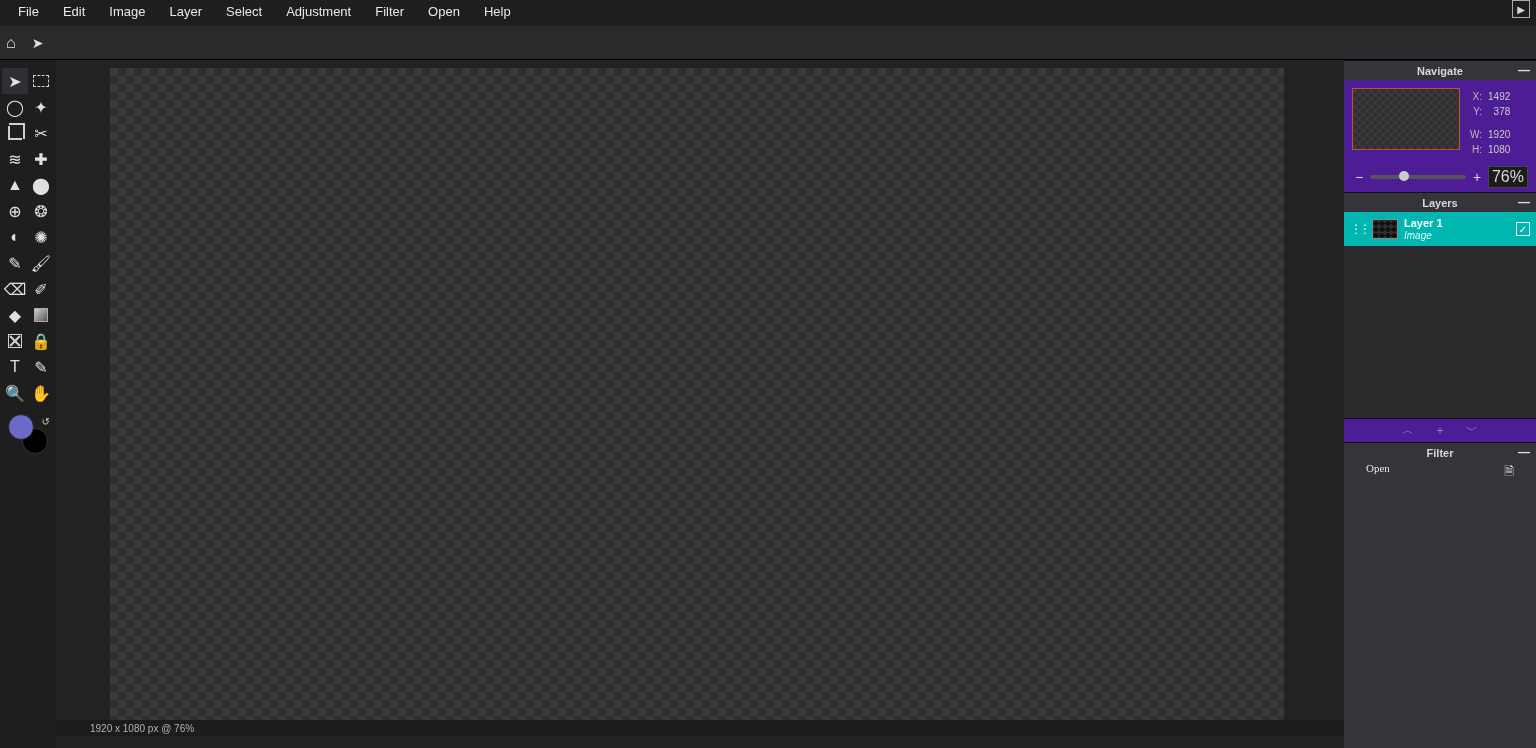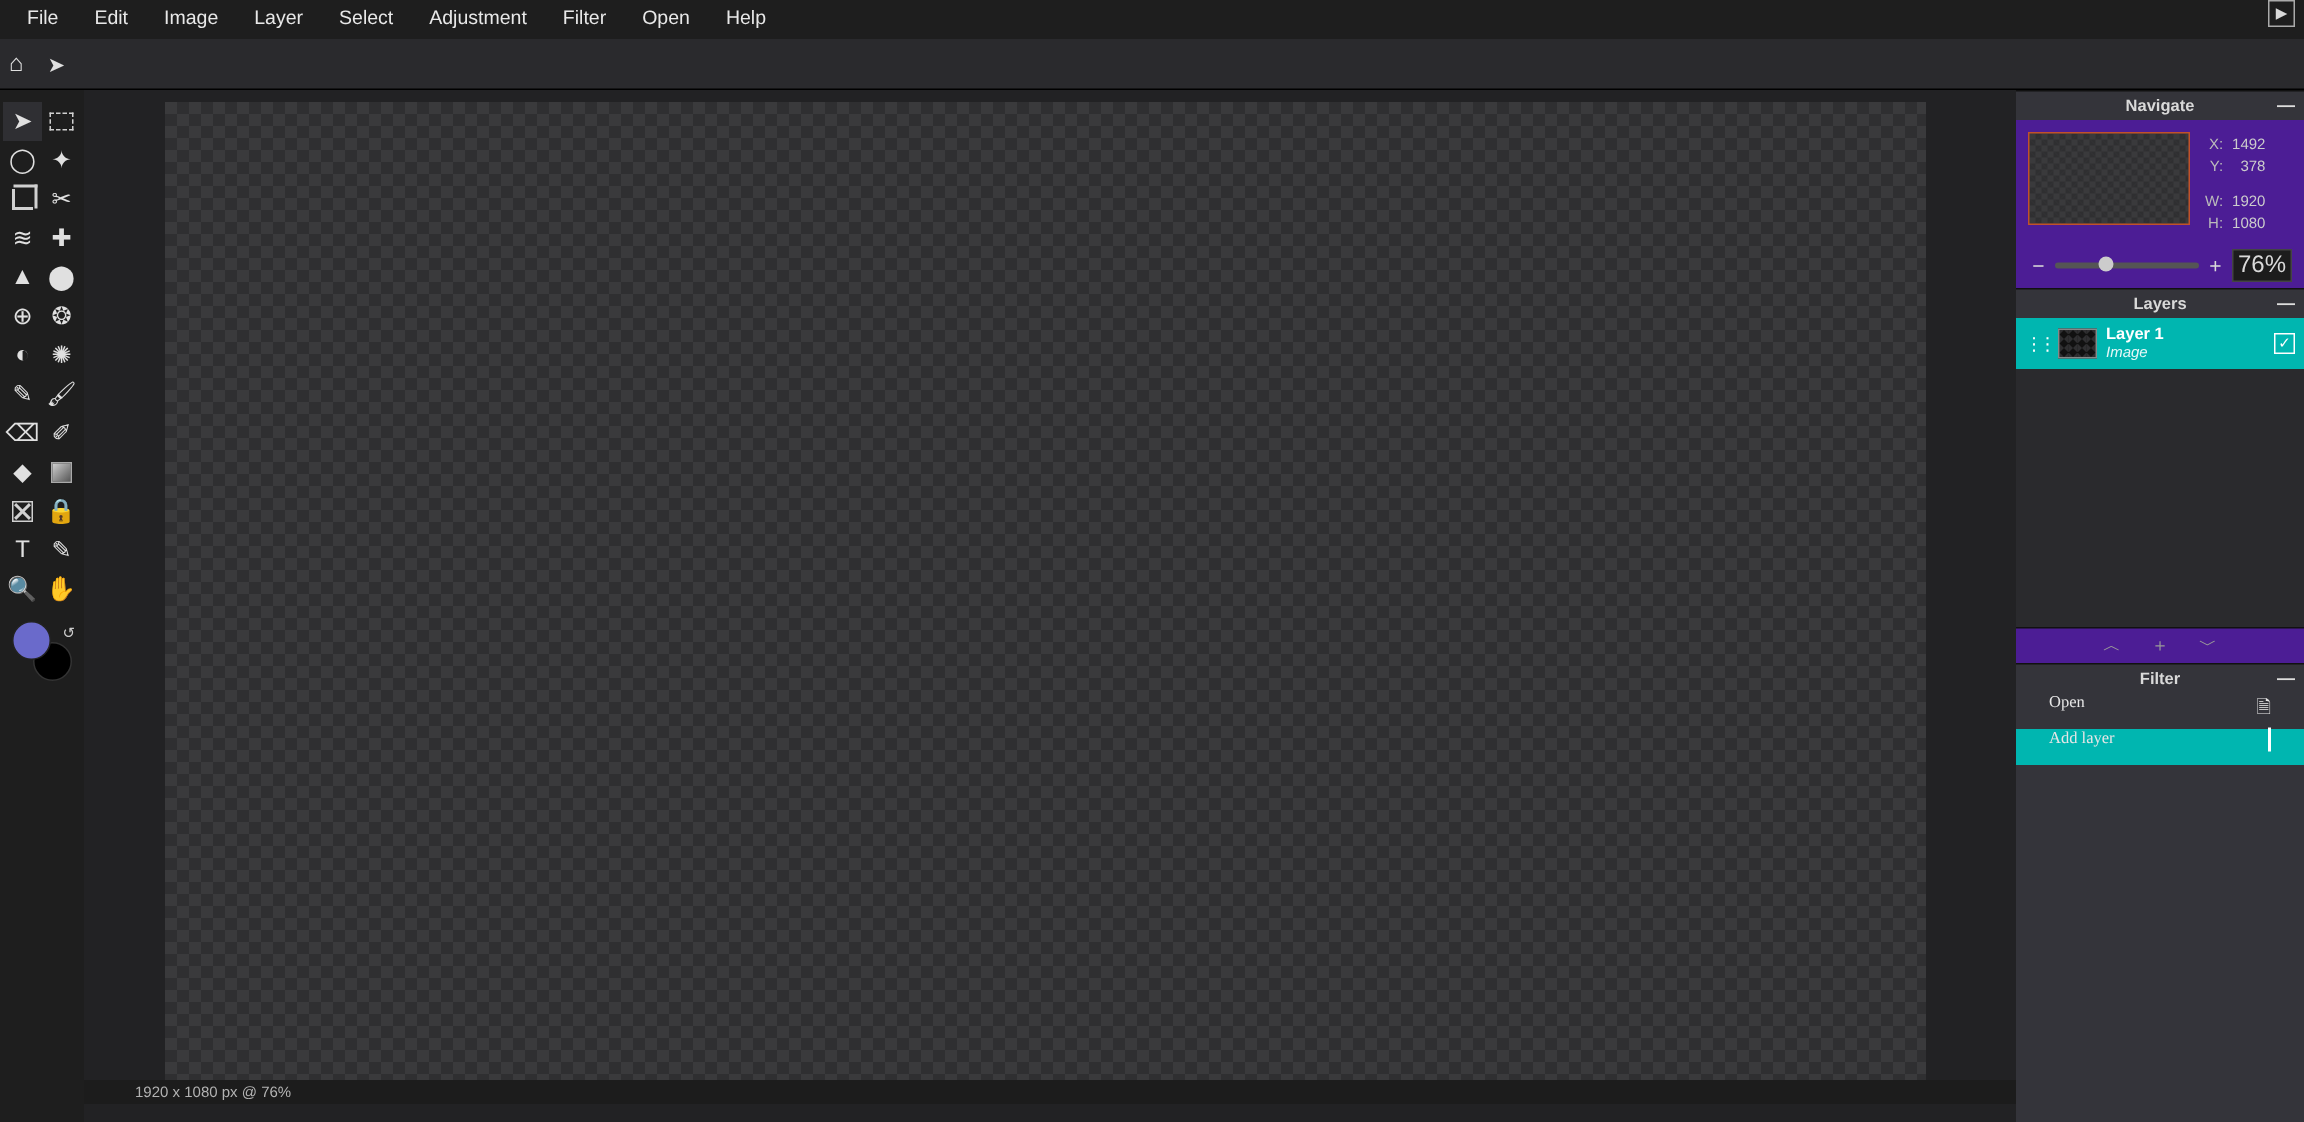--- a/index.html
+++ b/index.html
@@ -267,23 +267,19 @@
 
     <div class="panel-head">
       <span>Filter</span>
       <span class="minus">—</span>
     </div>
     <div class="hist-body">
       <div class="hist-item">
         <span>Open</span>
         <span class="hic">🗎</span>
       </div>
-      <div class="hist-item sel">
-        <span>Add layer</span>
-        <span class="hic"><span class="sqic"></span></span>
-      </div>
     </div>
   </div>
 </div>
 
 <div class="statusbar">
   <span>1920 x 1080 px @ 76%</span>
 </div>
 
 </body></html>

